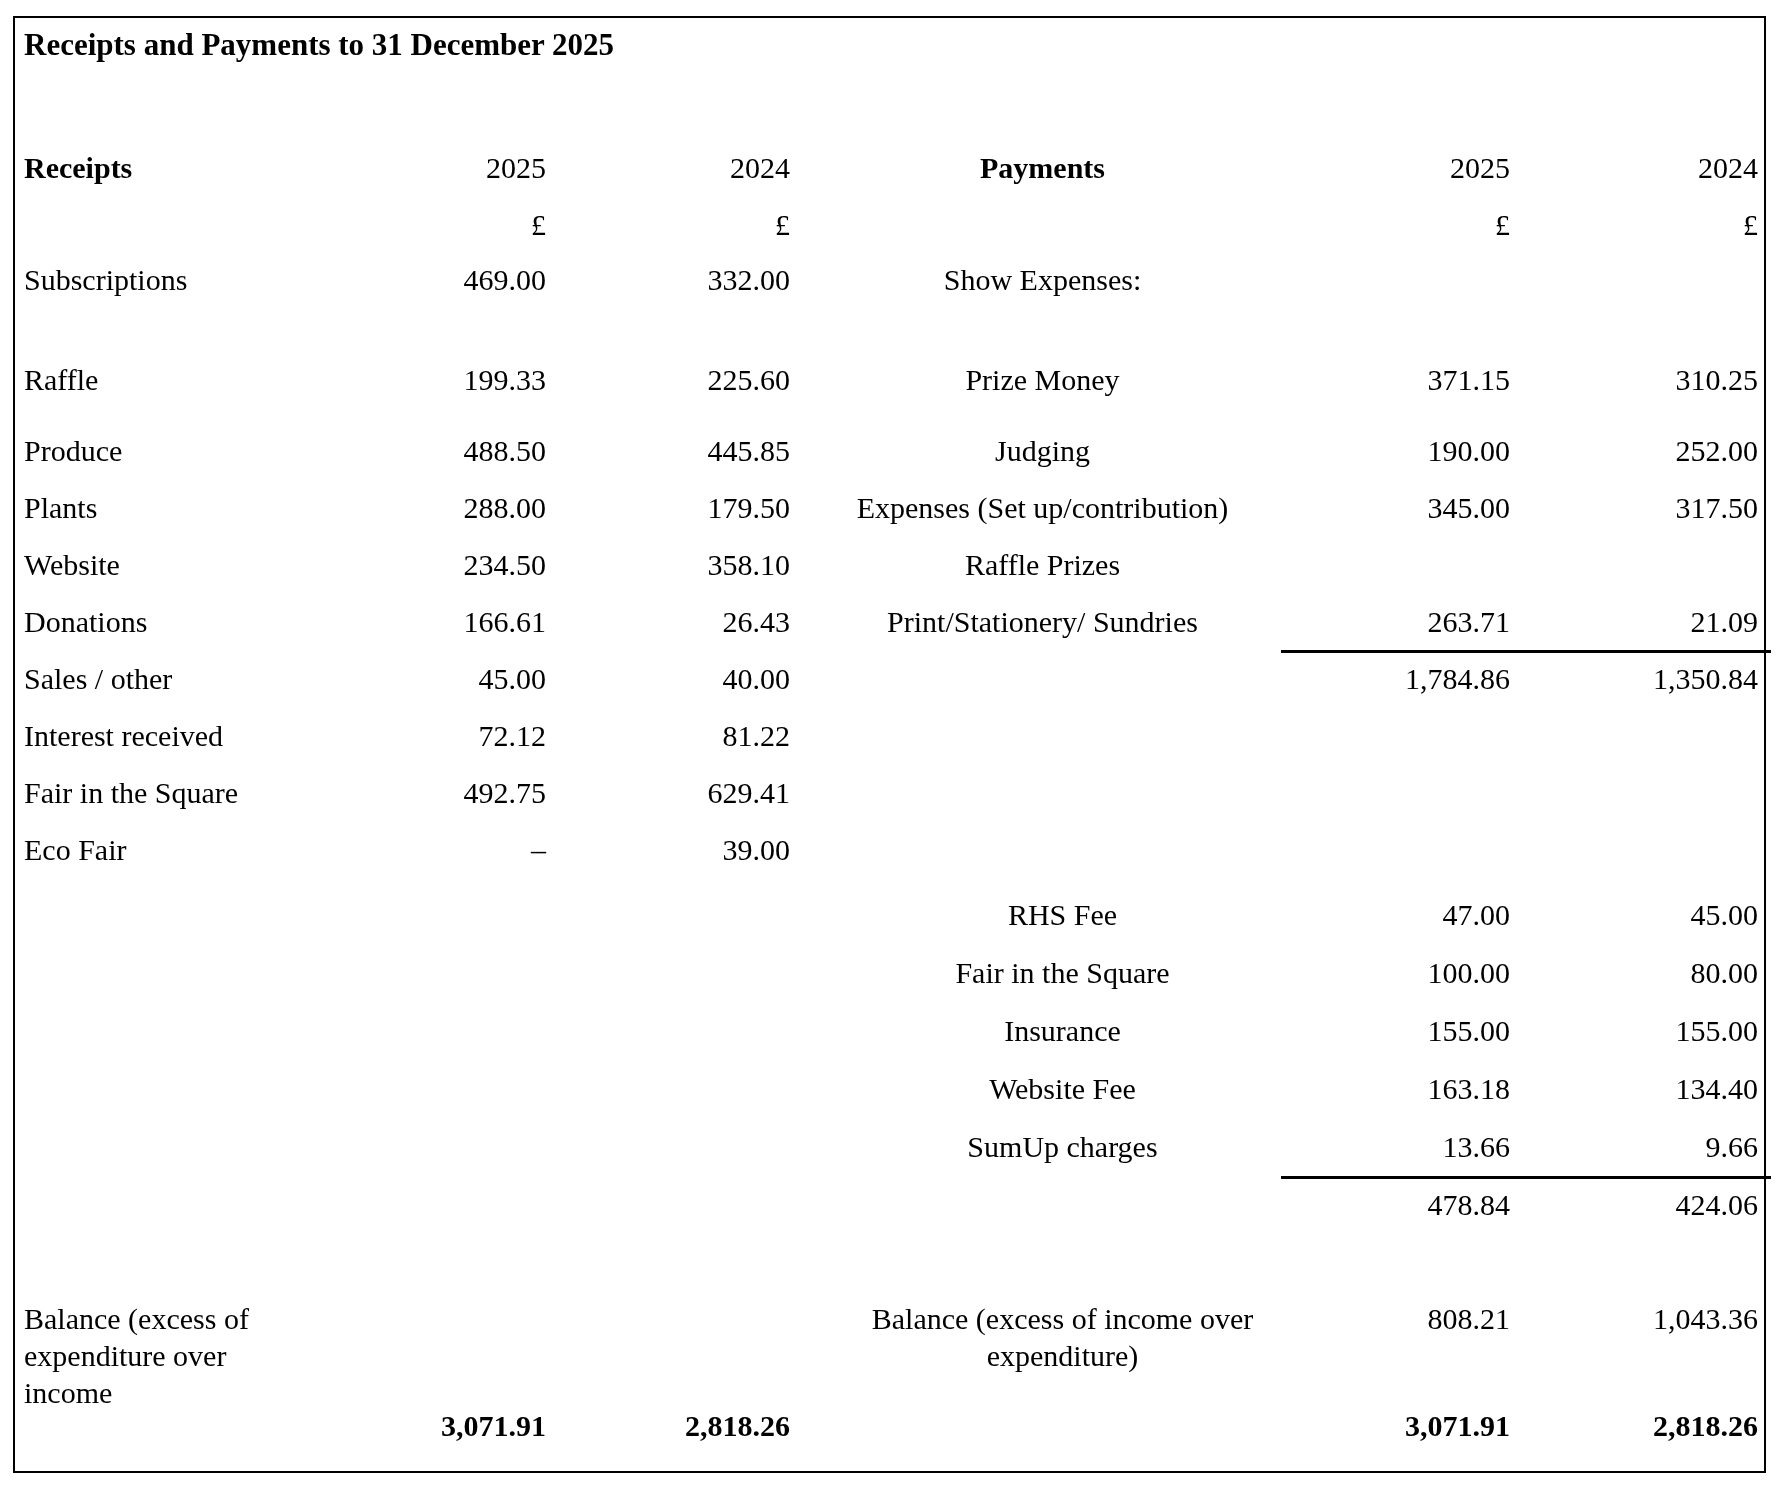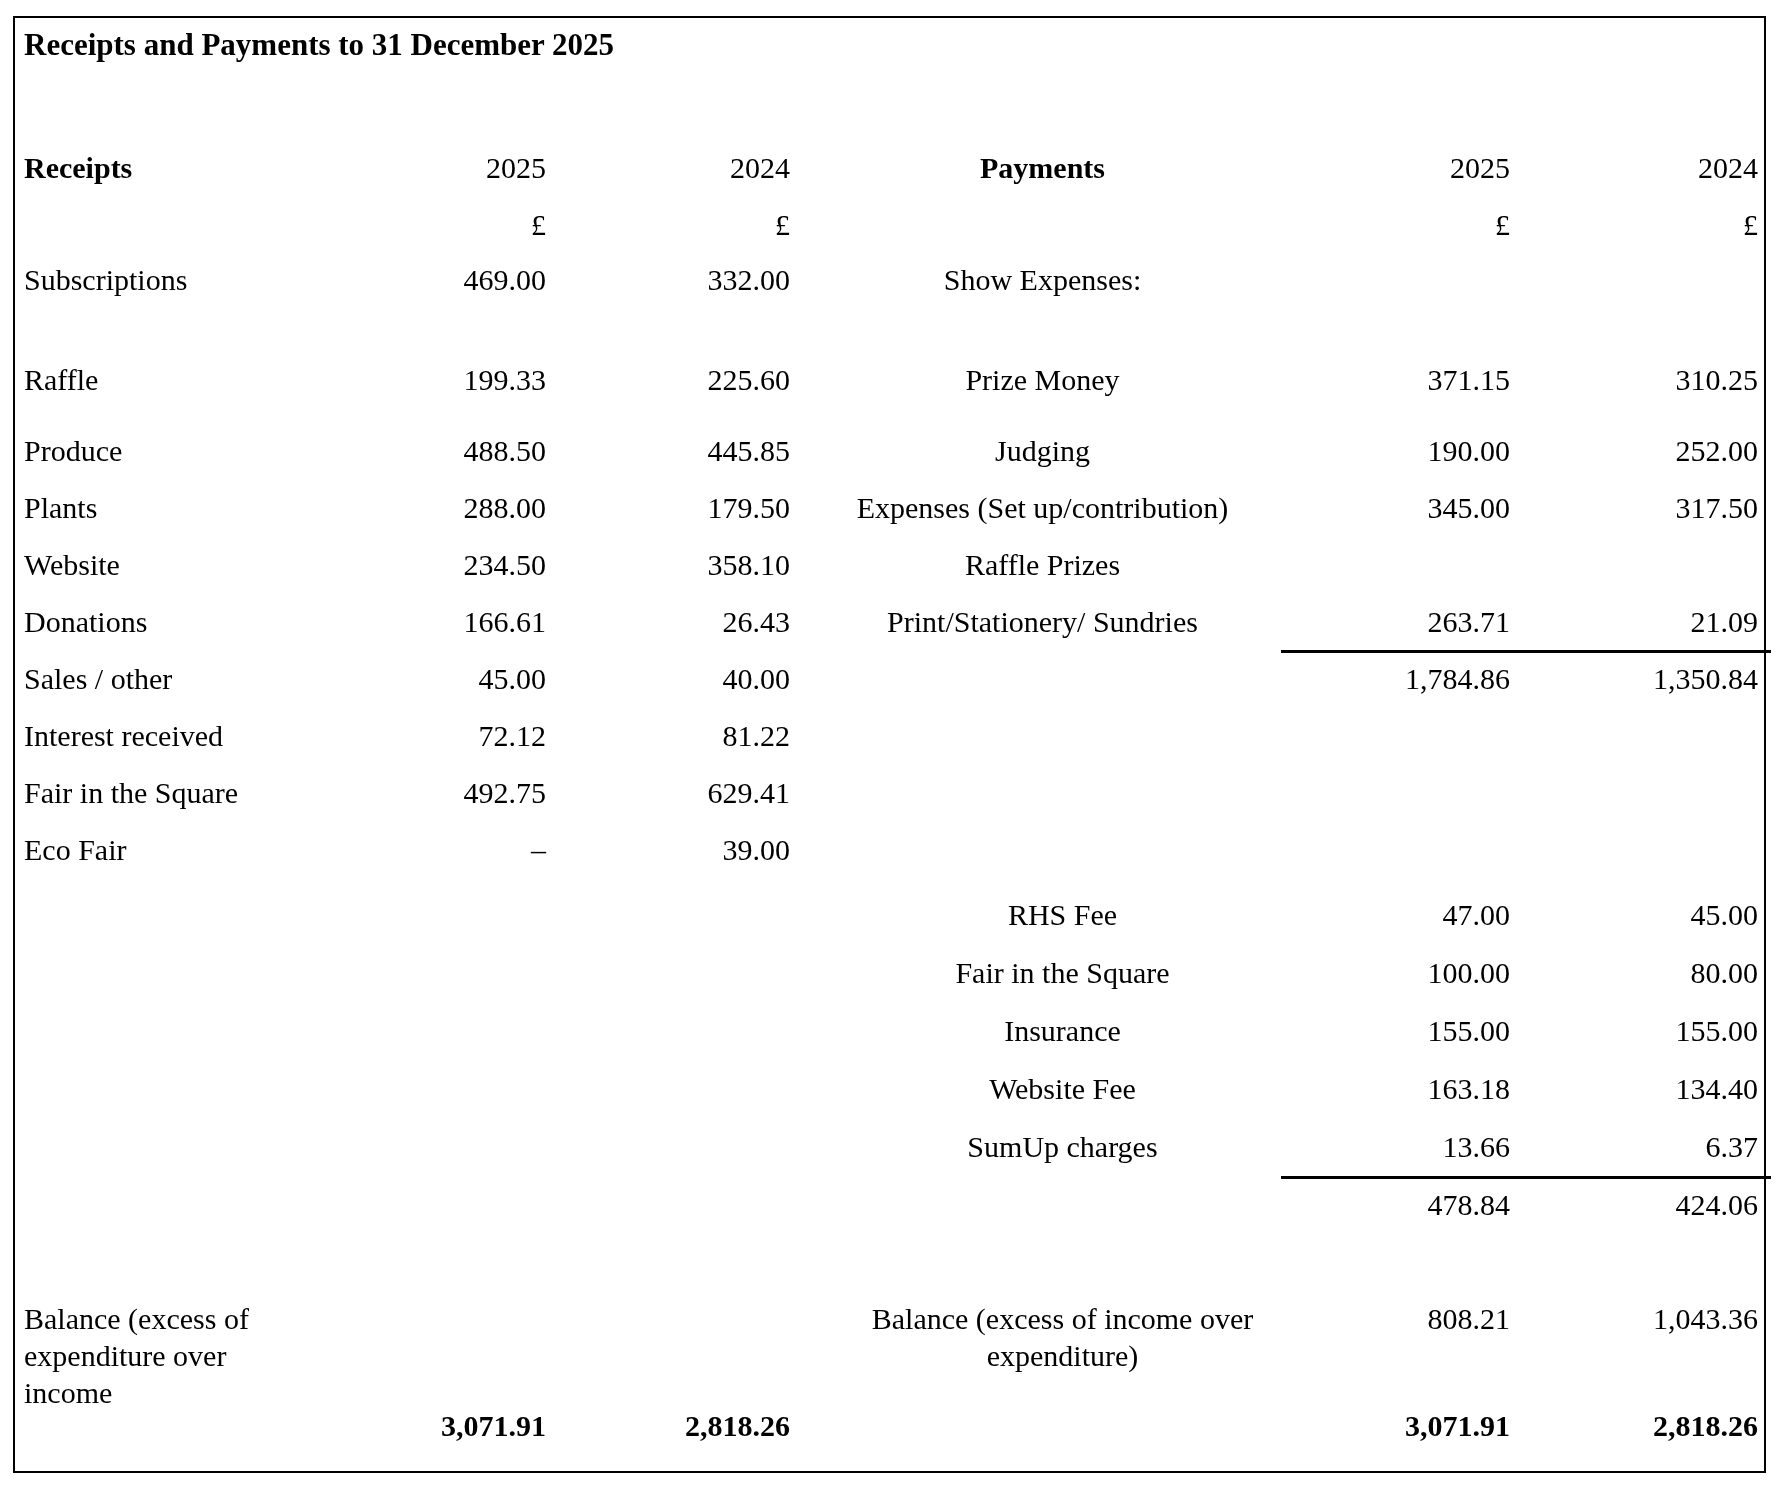--- a/index.html
+++ b/index.html
@@ -147,21 +147,21 @@
 
   <div class="row" style="top:1060px">
     <div class="cell c4l">Website Fee</div>
     <div class="cell c5">163.18</div>
     <div class="cell c6">134.40</div>
   </div>
 
   <div class="row" style="top:1118px">
     <div class="cell c4l">SumUp charges</div>
     <div class="cell c5">13.66</div>
-    <div class="cell c6">6.37</div>
+    <div class="cell c6">9.66</div>
   </div>
 
   <div class="rule" style="top:1176px"></div>
 
   <div class="row" style="top:1176px">
     <div class="cell c5">478.84</div>
     <div class="cell c6">424.06</div>
   </div>
 
   <div class="row balrow" style="top:1300px;height:120px">

